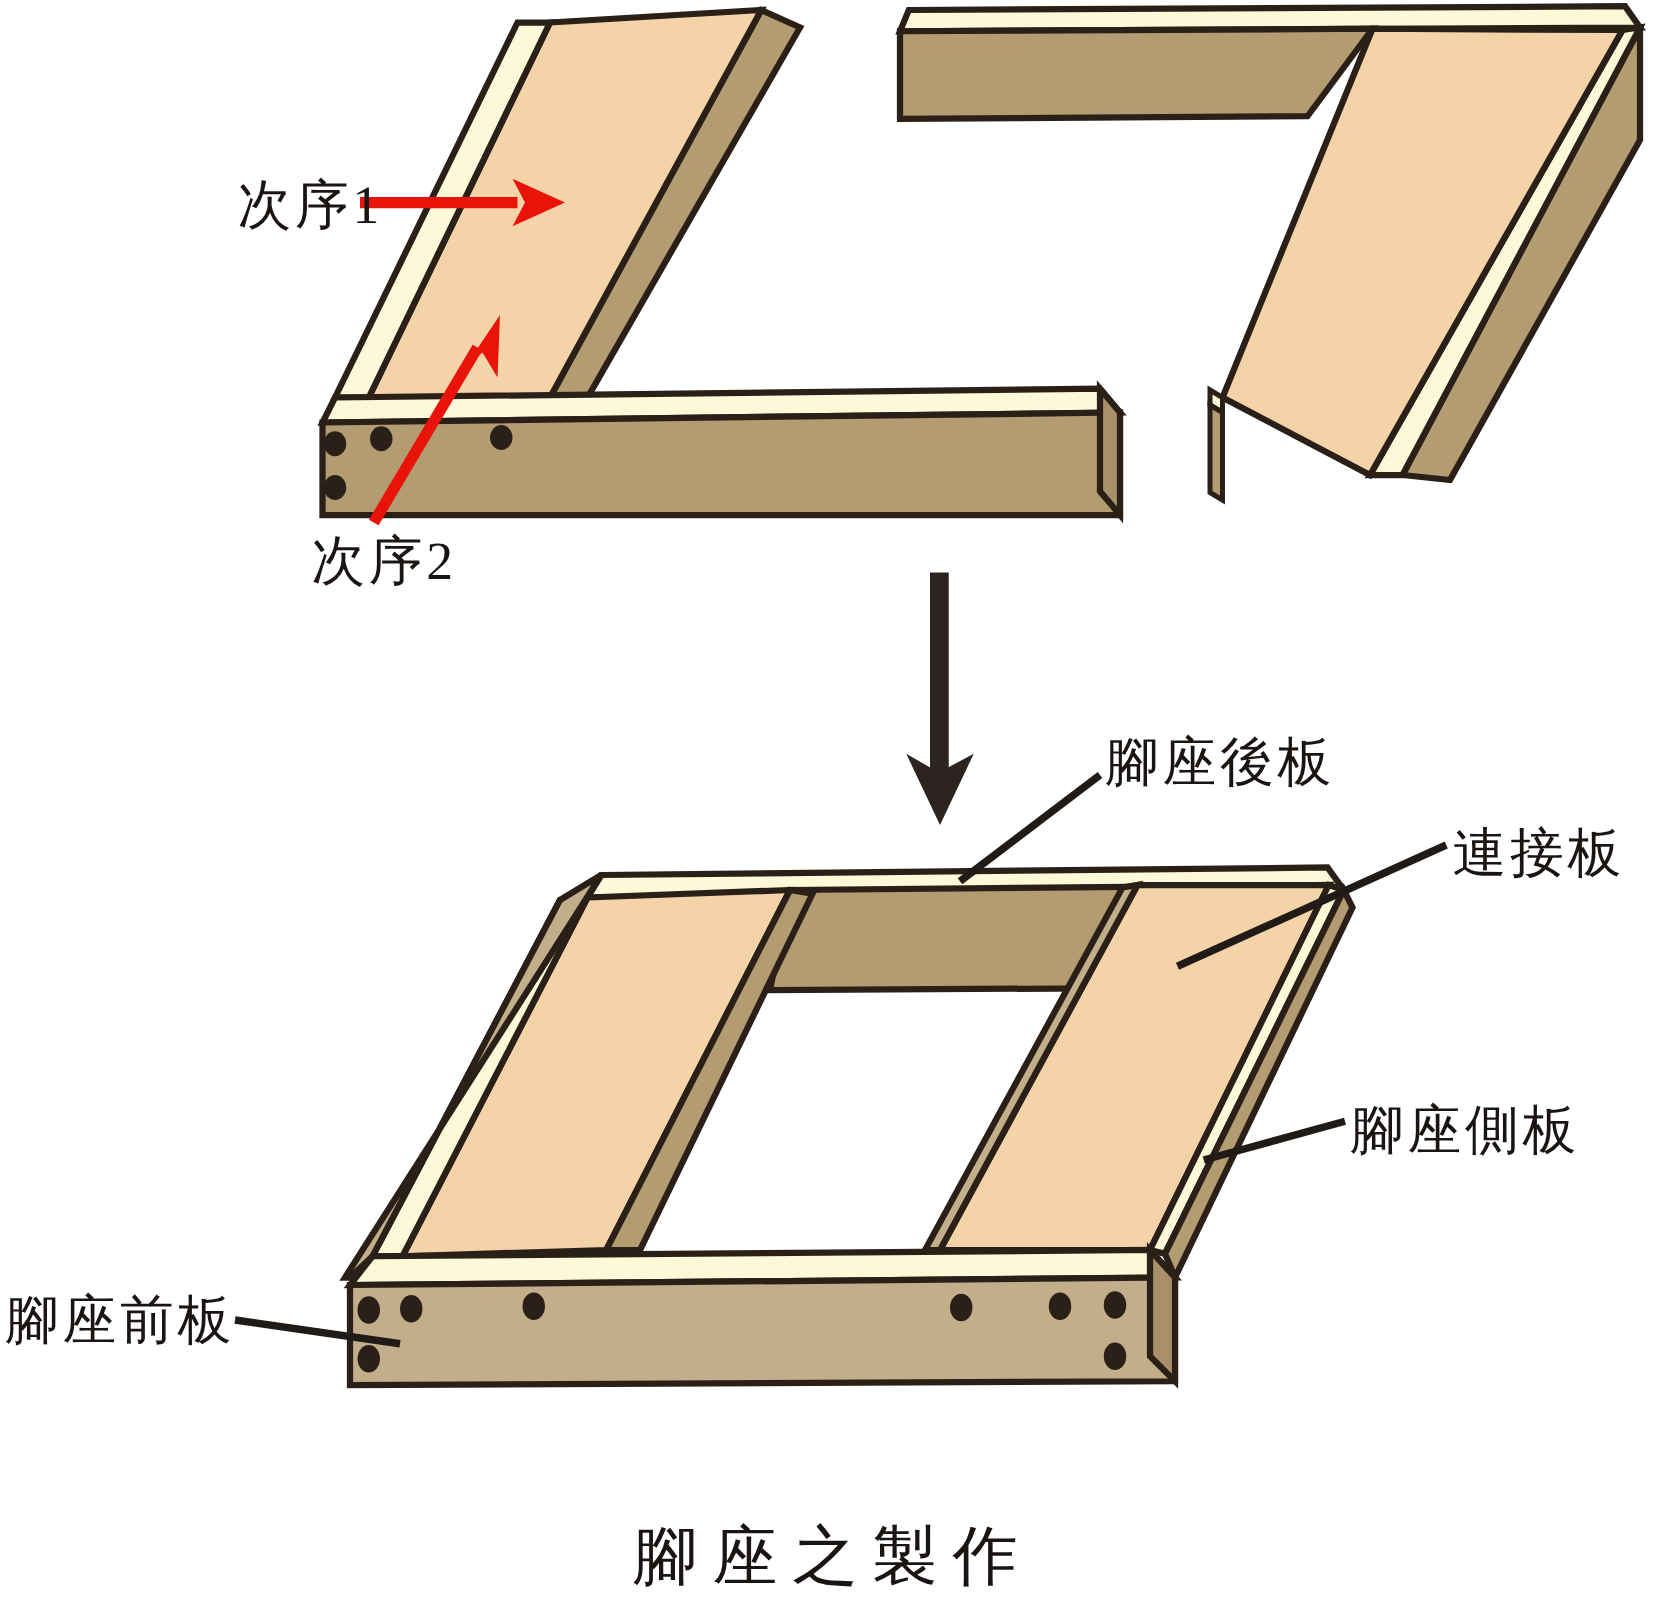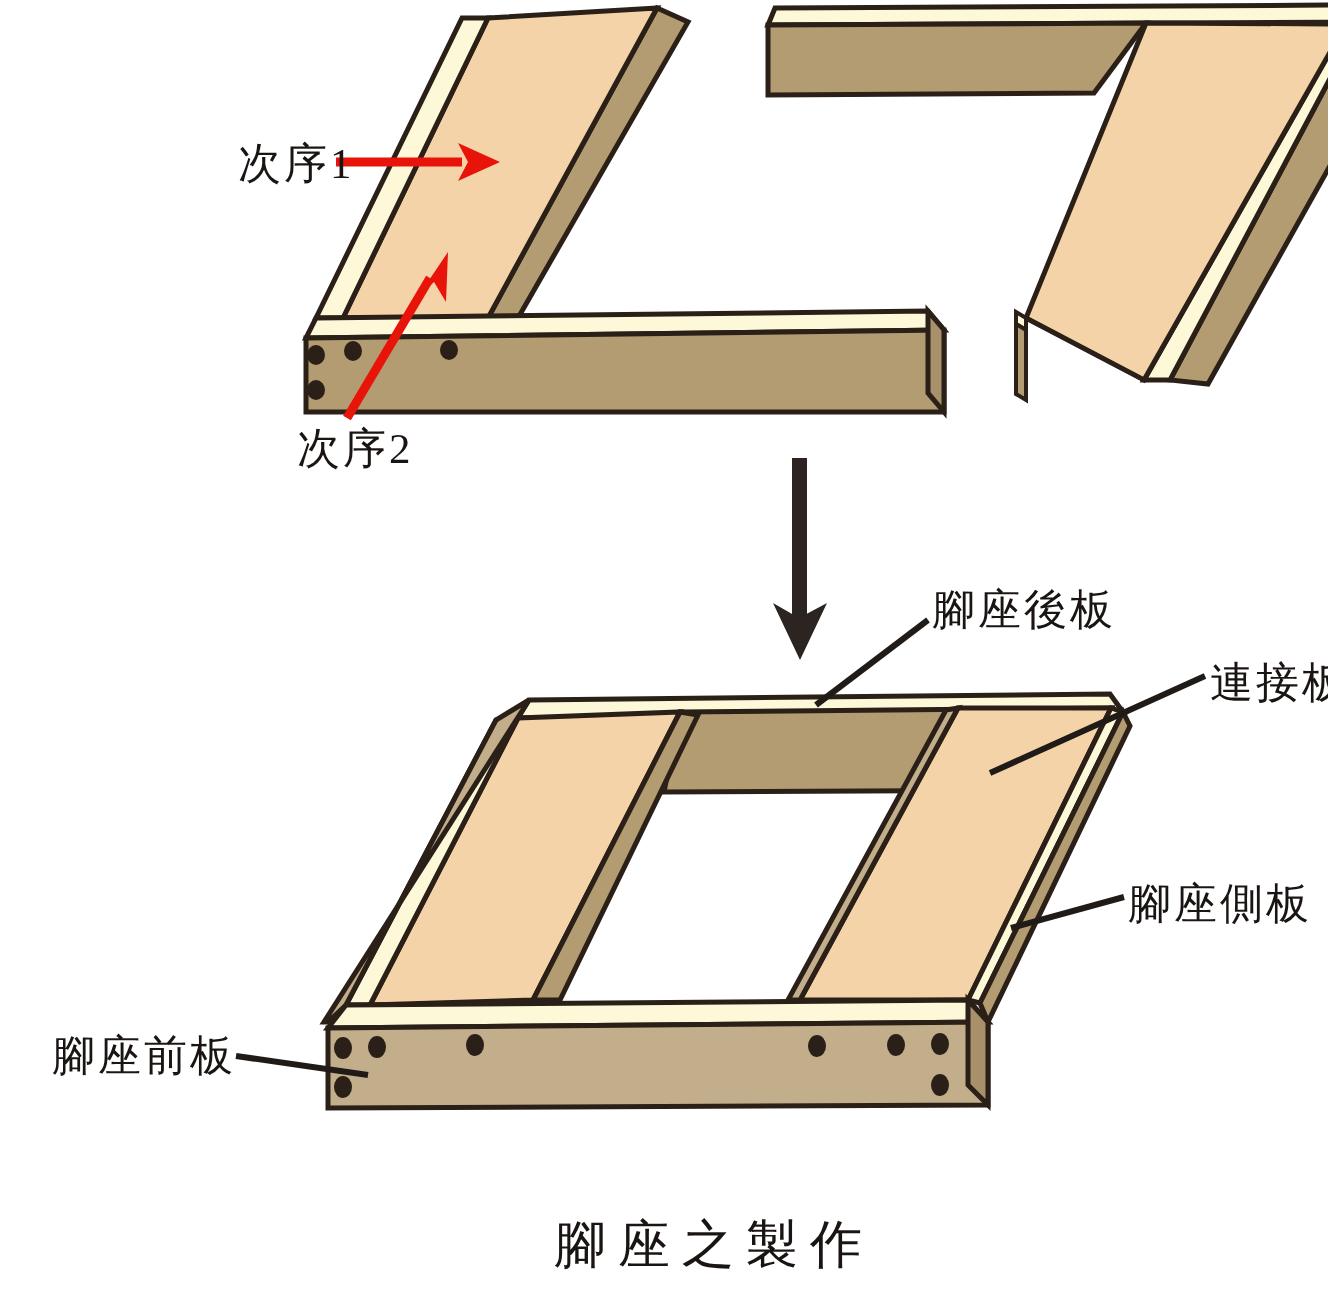--- a/index.html
+++ b/index.html
@@ -14,21 +14,20 @@
     position: relative;
     overflow: hidden;
     font-family: "Liberation Serif", "DejaVu Serif", serif;
   }
   #diagram-root {
     position: absolute;
     left: 0;
     top: 0;
     width: 1212px;
     height: 1289px;
-    margin-left: 48px;
   }
   svg.figure {
     display: block;
     width: 1328px;
     height: 1289px;
   }
   .wood-outline {
     stroke: #2B2018;
     stroke-width: 5;
     stroke-linejoin: miter;

